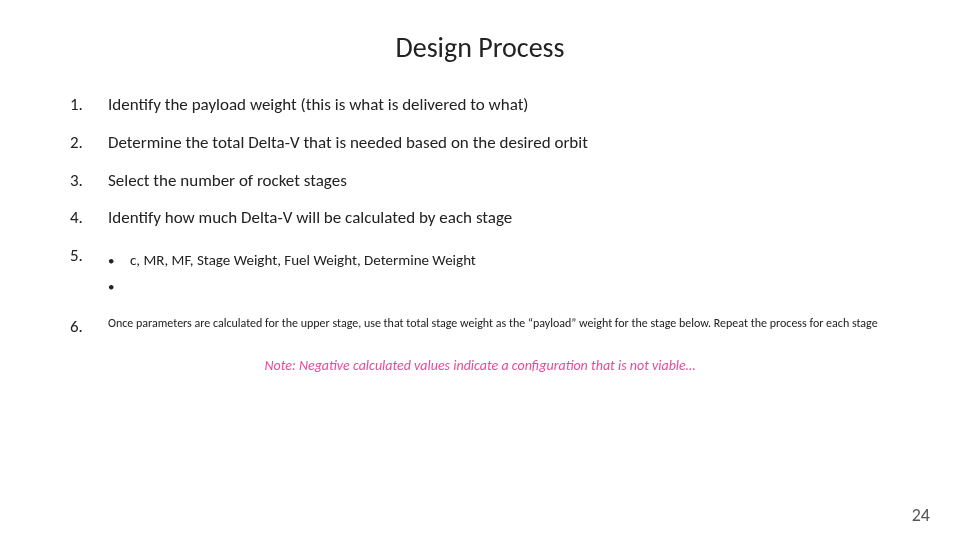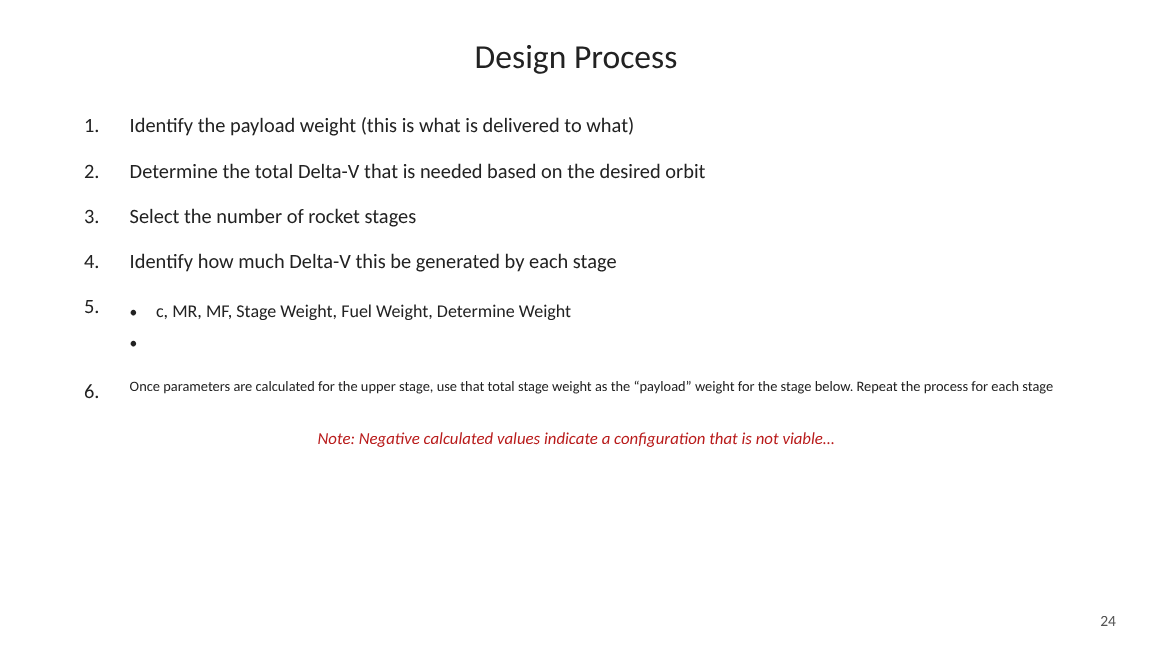--- a/index.html
+++ b/index.html
@@ -91,28 +91,28 @@
     .item-6-text {
       font-size: 12px;
       line-height: 1.45;
     }
 
     .note-section {
       margin-top: 18px;
       text-align: center;
       font-size: 14px;
       font-style: italic;
-      color: #b91c1c;
+      color: #ec4899;
     }
 
     .slide-page-number {
       position: absolute;
       bottom: 14px;
       right: 30px;
-      font-size: 13px;
+      font-size: 18px;
       color: #555555;
     }
   </style>
 </head>
 <body>
 
 <div class="slide-container">
   <h1 class="slide-title">Design Process</h1>
 
   <ol class="content-list">
@@ -127,21 +127,21 @@
       <span class="list-text">Determine the total Delta-V that is needed based on the desired orbit</span>
     </li>
 
     <li>
       <span class="list-number">3.</span>
       <span class="list-text">Select the number of rocket stages</span>
     </li>
 
     <li>
       <span class="list-number">4.</span>
-      <span class="list-text">Identify how much Delta-V this be generated by each stage</span>
+      <span class="list-text">Identify how much Delta-V will be calculated by each stage</span>
     </li>
 
     <li>
       <span class="list-number">5.</span>
       <span class="list-text">
         <ul class="sub-list">
           <li>
             <span class="sub-bullet">•</span>
             <span class="sub-text">c, MR, MF, Stage Weight, Fuel Weight, Determine Weight</span>
           </li>

